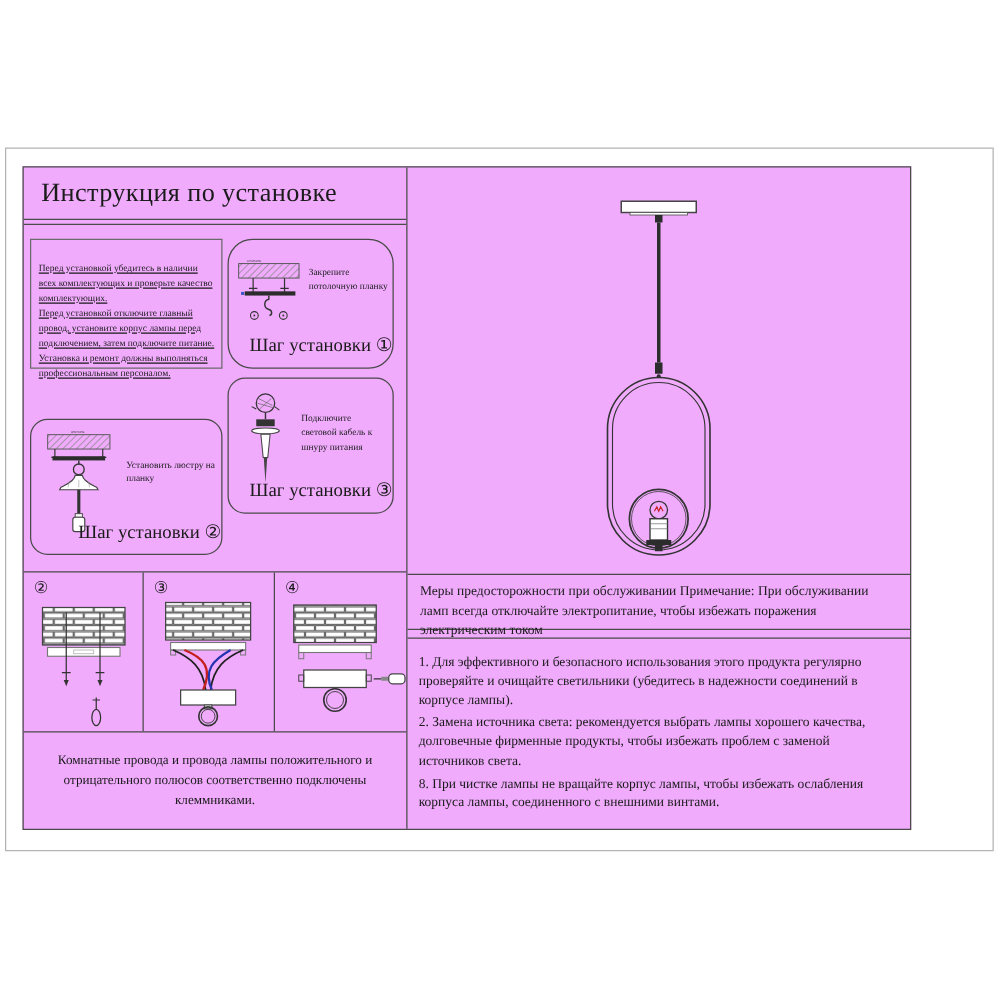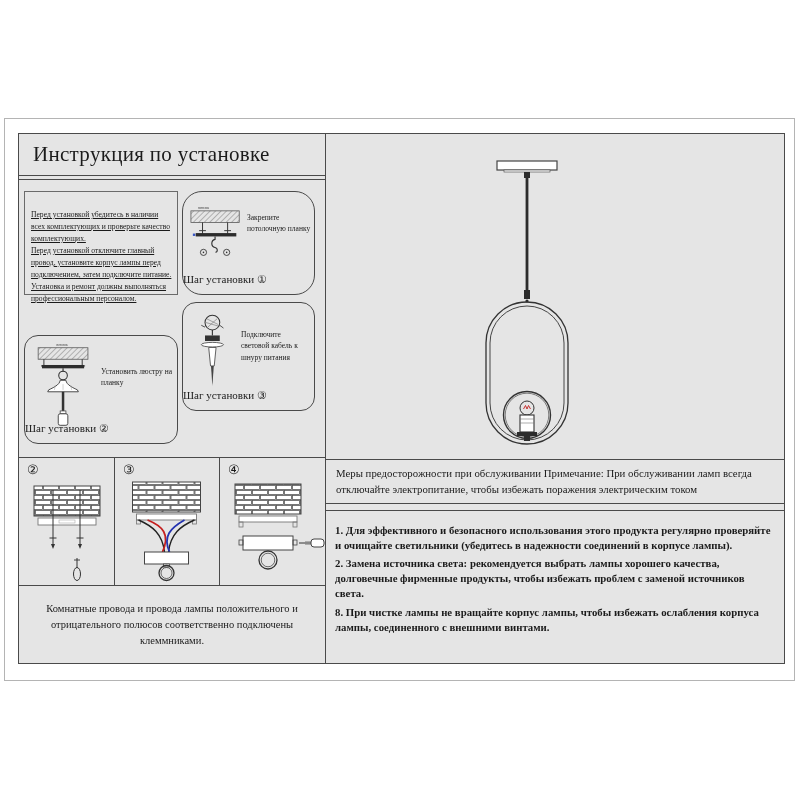--- a/index.html
+++ b/index.html
@@ -1,35 +1,35 @@
 <!DOCTYPE html>
 <html><head>
 <meta charset="utf-8">
 <style>
   html,body{margin:0;padding:0;background:#ffffff;}
   body{width:800px;height:800px;position:relative;overflow:hidden;
        font-family:"Liberation Serif","DejaVu Serif",serif;color:#1b1b1b;
        -webkit-font-smoothing:antialiased;}
   .outer-frame{position:absolute;left:4px;top:118px;width:789px;height:561px;
        border:1px solid #b4b4b4;}
-  .main-frame{position:absolute;left:18px;top:133px;width:767px;height:531px;
-       border:1px solid #4a4a4a;box-sizing:border-box;background:#e5e5e5;}
+  .main-frame{position:absolute;left:18px;top:133px;width:711px;height:531px;
+       border:1px solid #4a4a4a;box-sizing:border-box;background:#f0abfc;}
   
   .left-col{position:absolute;left:0;top:0;width:307px;height:100%;
        border-right:1px solid #4a4a4a;box-sizing:border-box;}
   .title-row{position:absolute;left:0;top:0;right:0;height:41px;
        border-bottom:1px solid #4a4a4a;display:flex;align-items:center;padding-left:14px;}
   .title-row h1{margin:0;font-size:21px;font-weight:normal;letter-spacing:0.3px;}
   .rule2{position:absolute;left:0;top:45px;right:0;border-top:1px solid #4a4a4a;}
   .intro-box{position:absolute;left:5px;top:57px;width:154px;height:104px;
        border:1px solid #6a6a6a;box-sizing:border-box;padding:5px 5px 4px 6px;
        font-size:7.6px;line-height:1.58;white-space:pre-line;text-decoration:underline;}
   .step-box{position:absolute;border:1px solid #4a4a4a;border-radius:14px;box-sizing:border-box;}
   .step-box .caption{position:absolute;font-size:7.5px;line-height:1.5;}
-  .step-box .step-label{position:absolute;left:0;right:0;bottom:8px;text-align:left;font-size:11px;}
+  .step-box .step-label{position:absolute;left:0;right:0;bottom:8px;text-align:right;font-size:15px;}
   .s1{left:163px;top:57px;width:133px;height:104px;border-radius:20px;}
   .s2{left:5px;top:168px;width:154px;height:109px;margin-top:33px;}
   .s3{left:163px;top:168px;width:133px;height:109px;}
   .panels{position:absolute;left:0;top:323px;right:0;height:129px;
        border-top:1px solid #4a4a4a;border-bottom:1px solid #4a4a4a;box-sizing:border-box;display:flex;}
   .panel{position:relative;height:100%;}
   .panel.pa{width:96px;border-right:1px solid #4a4a4a;box-sizing:border-box;}
   .panel.pb{width:105px;border-right:1px solid #4a4a4a;box-sizing:border-box;}
   .panel.pc{flex:1;}
   .panel-num{position:absolute;left:8px;top:4px;font-size:13px;}
@@ -38,21 +38,21 @@
        padding:15px 12px 0;text-align:center;font-size:10.5px;line-height:1.5;box-sizing:border-box;}
   
   .right-col{position:absolute;left:307px;top:0;right:0;height:100%;}
   .lamp-area{position:absolute;left:0;top:0;right:0;height:325px;}
   .lamp-svg{position:absolute;left:138px;top:22px;}
   .precaution-box{position:absolute;left:0;top:325px;right:0;height:45px;
        border-top:1px solid #4a4a4a;border-bottom:1px solid #4a4a4a;box-sizing:border-box;
        padding:6px 12px 0 10px;font-size:10.8px;line-height:1.45;}
   .maintenance{position:absolute;left:0;top:376px;right:0;bottom:0;
        border-top:1px solid #4a4a4a;box-sizing:border-box;padding:12px 12px 0 9px;
-       font-size:10.8px;line-height:1.4;font-weight:bold;}
+       font-size:10.8px;line-height:1.4;}
   .maintenance p{margin:0 0 3px 0;}
 </style>
 </head>
 <body>
 
 <div class="outer-frame"></div>
 
 <div class="main-frame">
 
   <div class="left-col">

